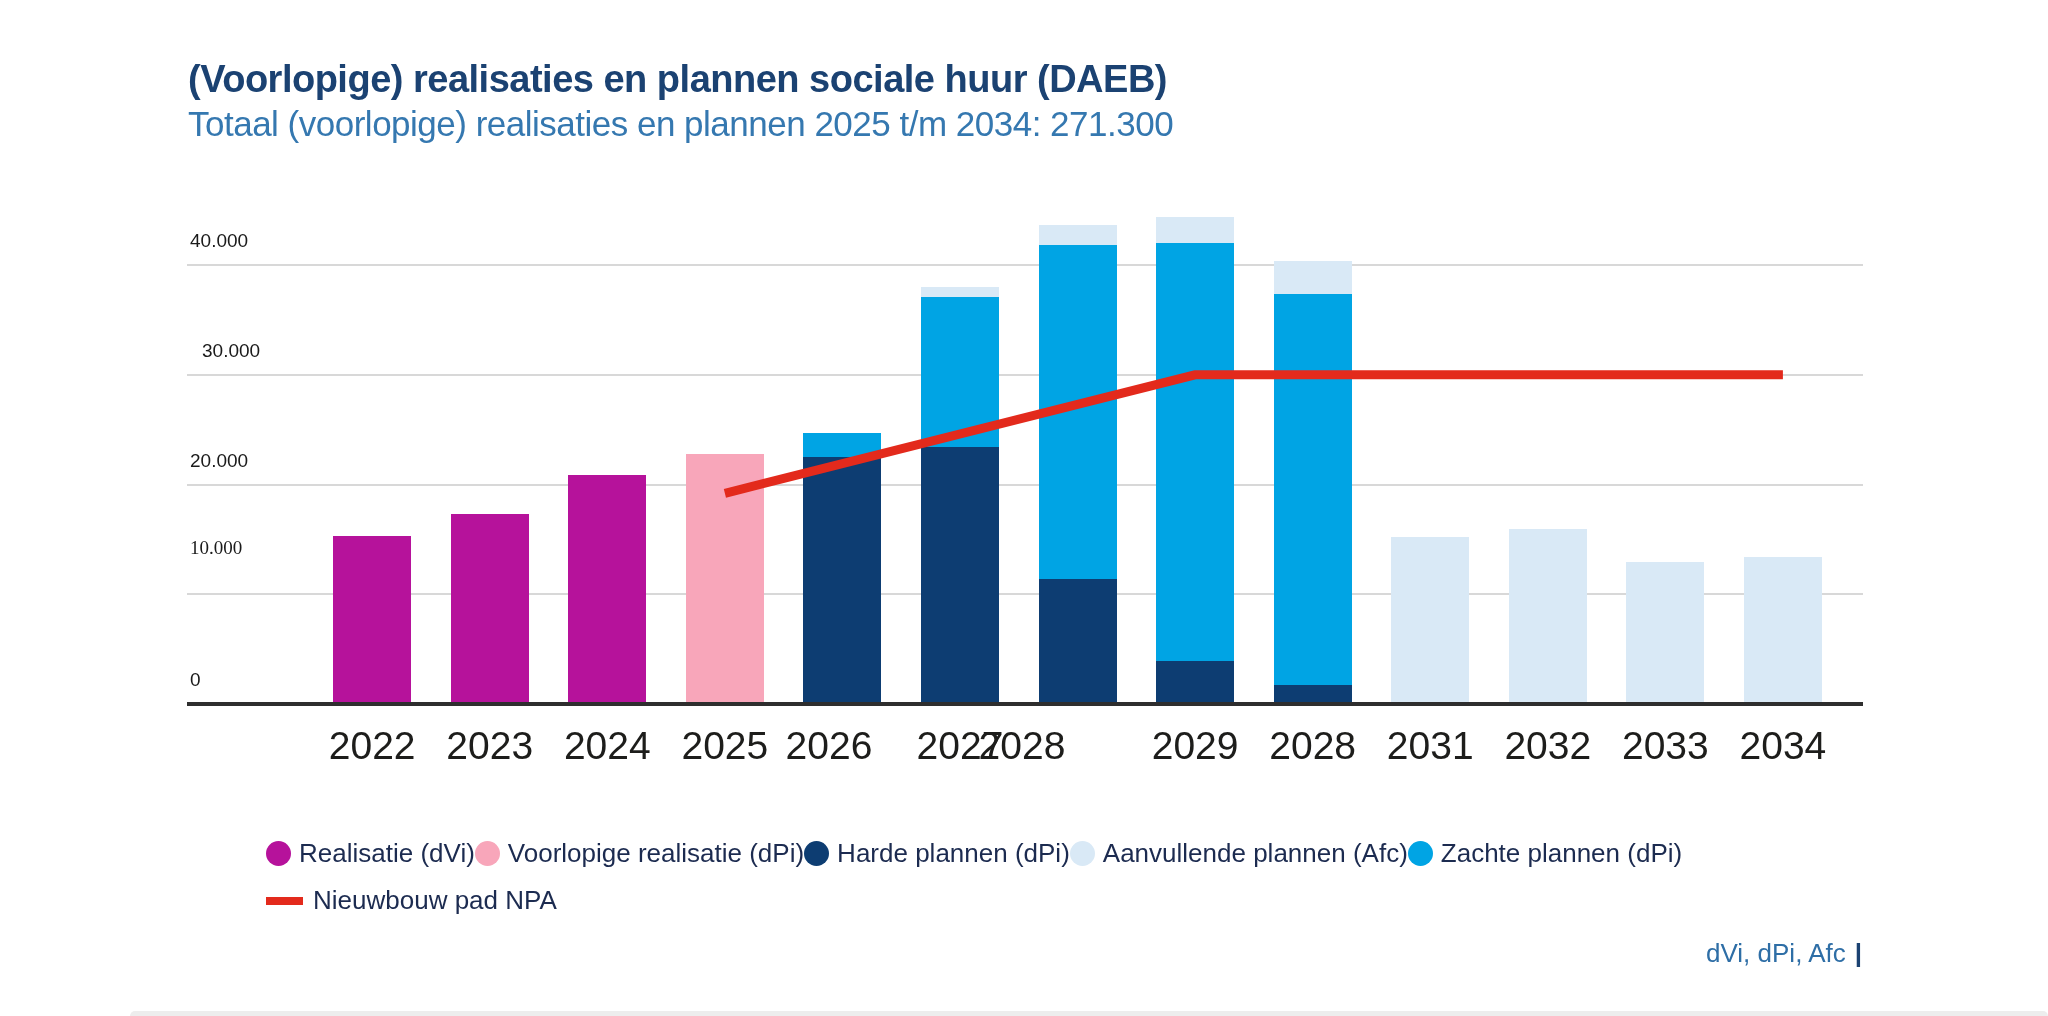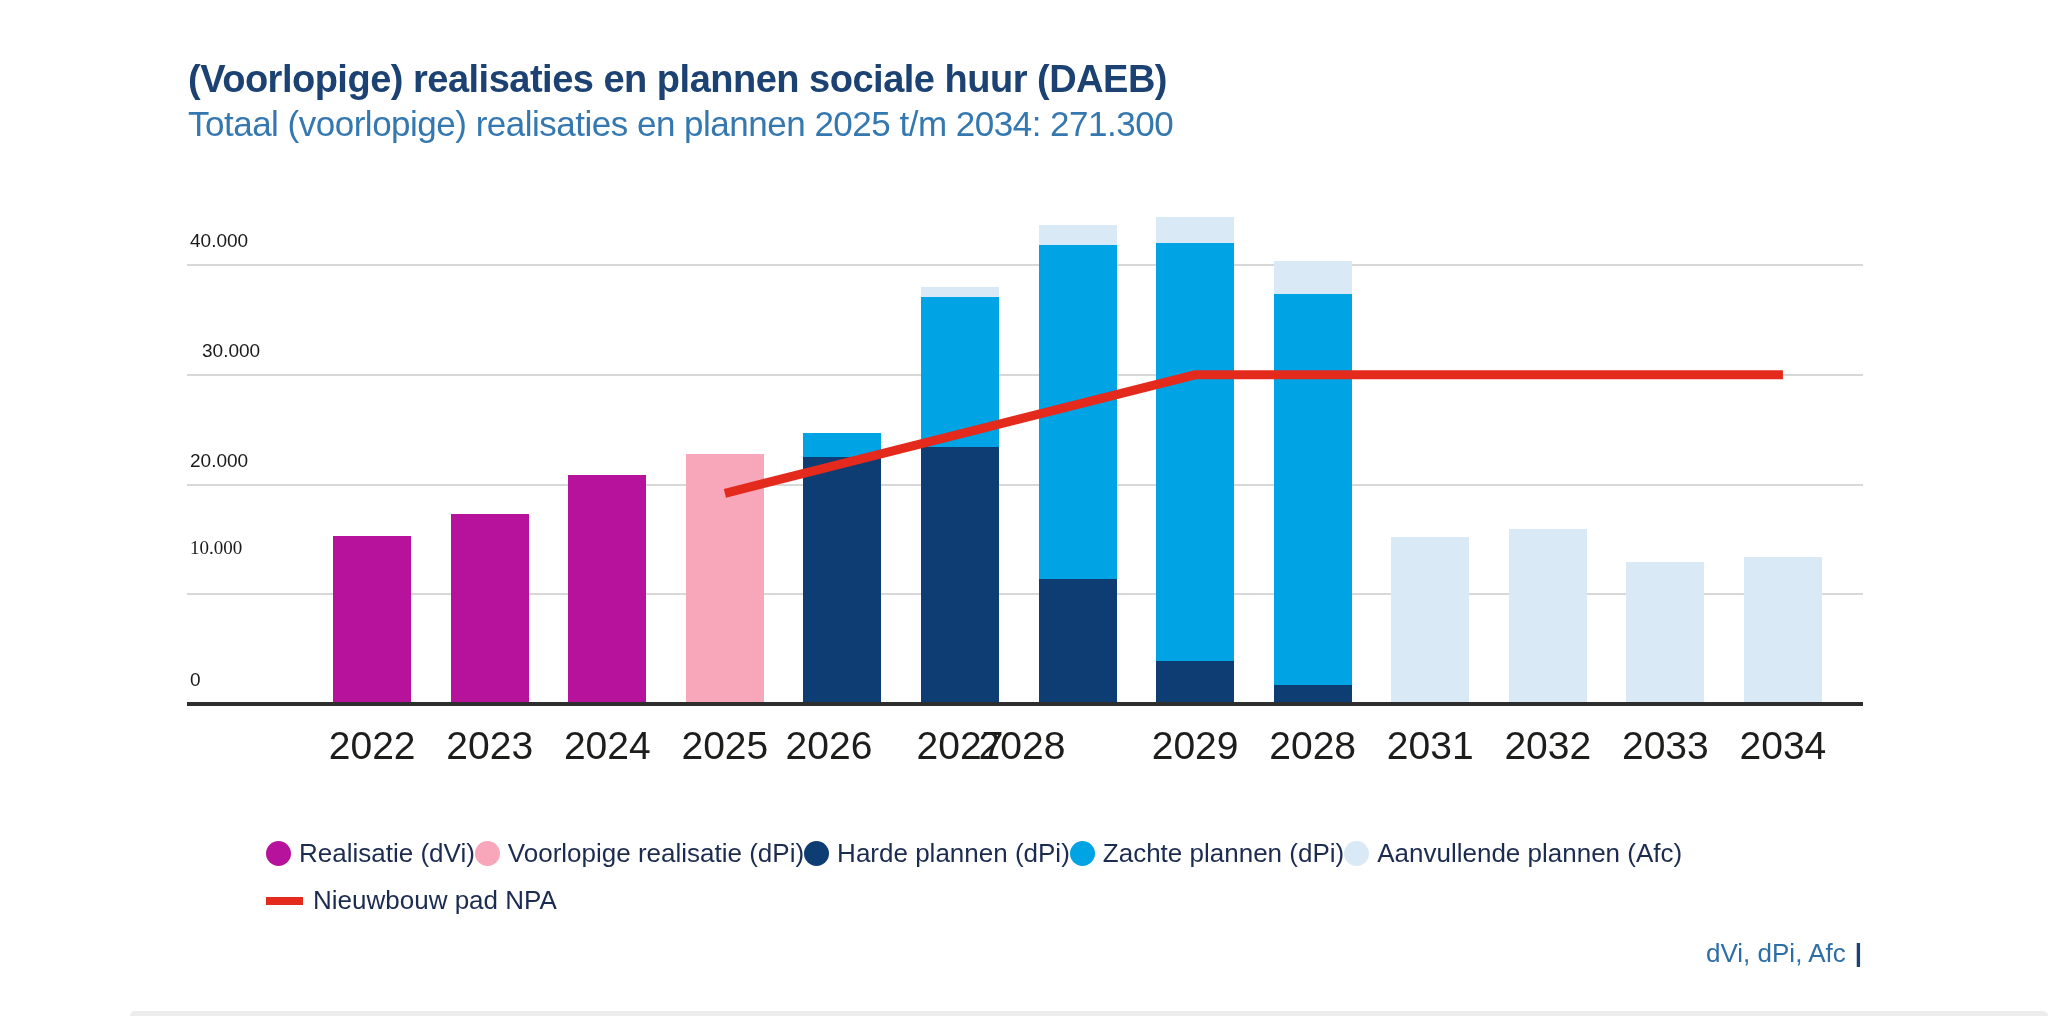--- a/index.html
+++ b/index.html
@@ -92,26 +92,26 @@
         </div>
         <div class="legend-item">
           <span class="dot" style="background: rgb(248, 166, 186);"></span>
           <span class="legend-label">Voorlopige realisatie (dPi)</span>
         </div>
         <div class="legend-item">
           <span class="dot" style="background: rgb(13, 61, 114);"></span>
           <span class="legend-label">Harde plannen (dPi)</span>
         </div>
         <div class="legend-item">
+          <span class="dot" style="background: rgb(217, 233, 246);"></span>
+          <span class="legend-label">Aanvullende plannen (Afc)</span>
+        </div>
+        <div class="legend-item">
           <span class="dot" style="background: rgb(0, 164, 228);"></span>
           <span class="legend-label">Zachte plannen (dPi)</span>
-        </div>
-        <div class="legend-item">
-          <span class="dot" style="background: rgb(217, 233, 246);"></span>
-          <span class="legend-label">Aanvullende plannen (Afc)</span>
         </div>
       </div>
     <div id="legend-row2" class="legend-row">
       <span class="legend-line" style="background: rgb(227, 42, 28);"></span>
       <span class="legend-label">Nieuwbouw pad NPA</span>
     </div>
   </div>
 
   <div class="footer">
     <span>dVi, dPi, Afc</span><span class="divider">|</span>

